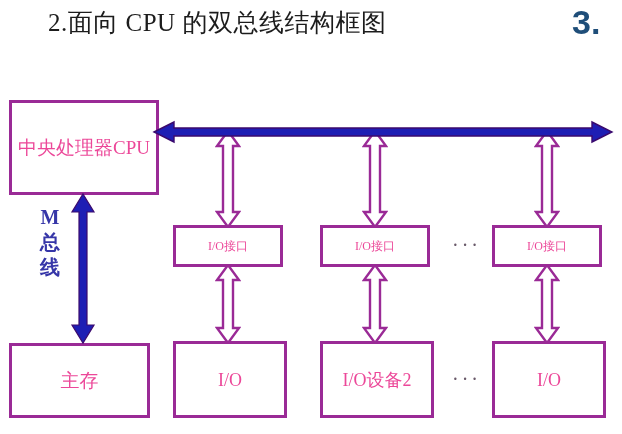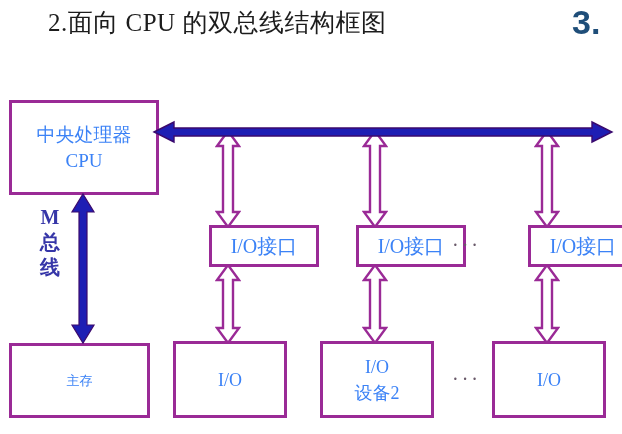--- a/index.html
+++ b/index.html
@@ -45,25 +45,25 @@
     white-space: nowrap;
   }
 
   
   .dbox {
     position: absolute;
     box-sizing: border-box;
     border: 3px solid #9a2a96;
     background: #ffffff;
     display: flex;
-    flex-direction: column;
+    flex-direction: row;
     align-items: center;
     justify-content: center;
     font-family: "Liberation Serif", serif;
-    color: #3b82f6;
+    color: #ec4899;
     text-align: center;
     z-index: 4;
   }
   .dbox .ln {
     display: block;
     white-space: nowrap;
   }
 
   #cpu-box {
     left: 9px;
@@ -71,29 +71,28 @@
     width: 150px;
     height: 95px;
     font-size: 19px;
     line-height: 26px;
   }
   #mem-box {
     left: 9px;
     top: 343px;
     width: 141px;
     height: 75px;
-    font-size: 13px;
+    font-size: 19px;
   }
 
   .iface-box {
     top: 225px;
     width: 110px;
     height: 42px;
-    font-size: 20px;
-    margin-left: 36px;
+    font-size: 12px;
   }
   #iface-1 { left: 173px; }
   #iface-2 { left: 320px; }
   #iface-3 { left: 492px; }
 
   .dev-box {
     top: 341px;
     width: 114px;
     height: 77px;
     font-size: 18px;

